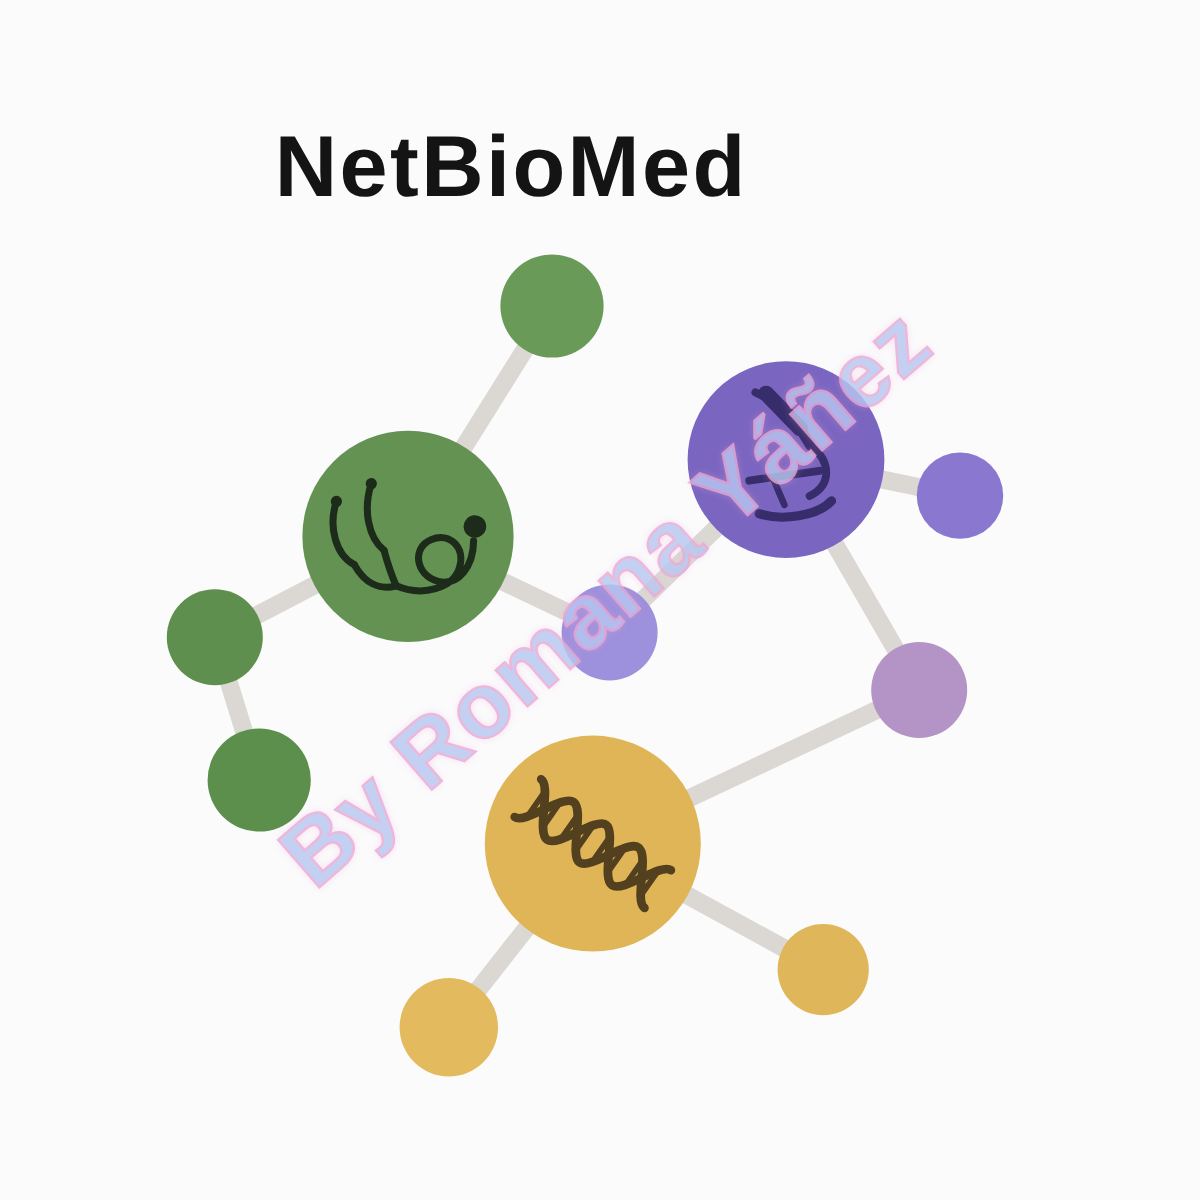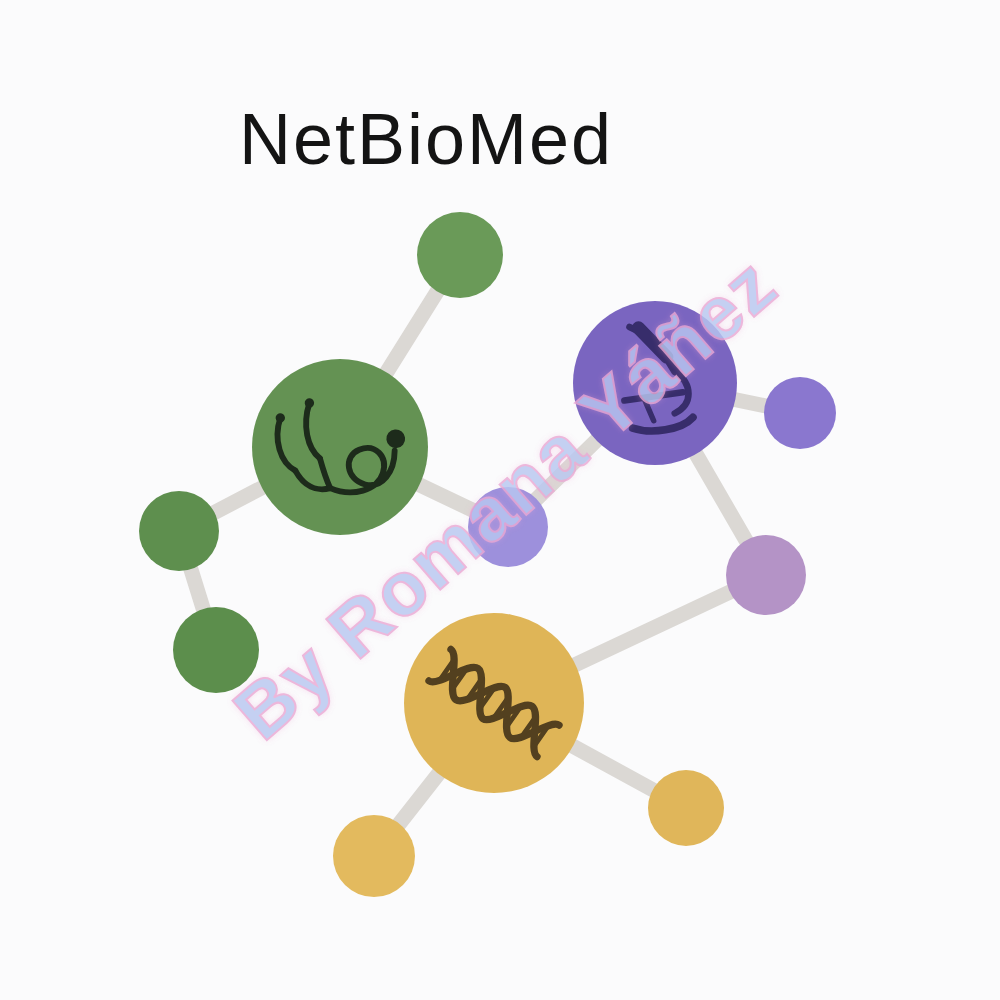--- a/index.html
+++ b/index.html
@@ -13,21 +13,21 @@
     width:1000px;height:1000px;
     overflow:hidden;
     background:#fbfbfc;
   }
   .logo-title{
     position:absolute;
     top:98px;left:0;width:852px;
     margin:0;
     text-align:center;
     font-size:72px;
-    font-weight:400;
+    font-weight:700;
     letter-spacing:2px;
     color:#141414;
   }
   .network-svg{
     position:absolute;
     left:0;top:0;width:1000px;height:1000px;
   }
   .watermark-text{
     position:absolute;
     left:505px;top:498px;

